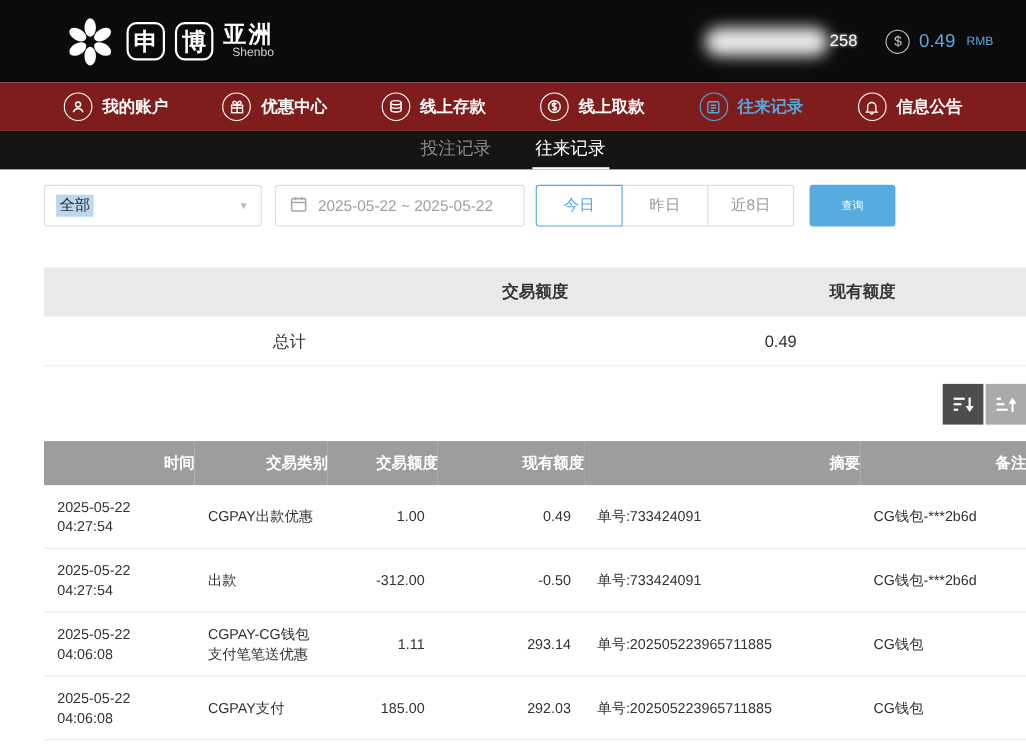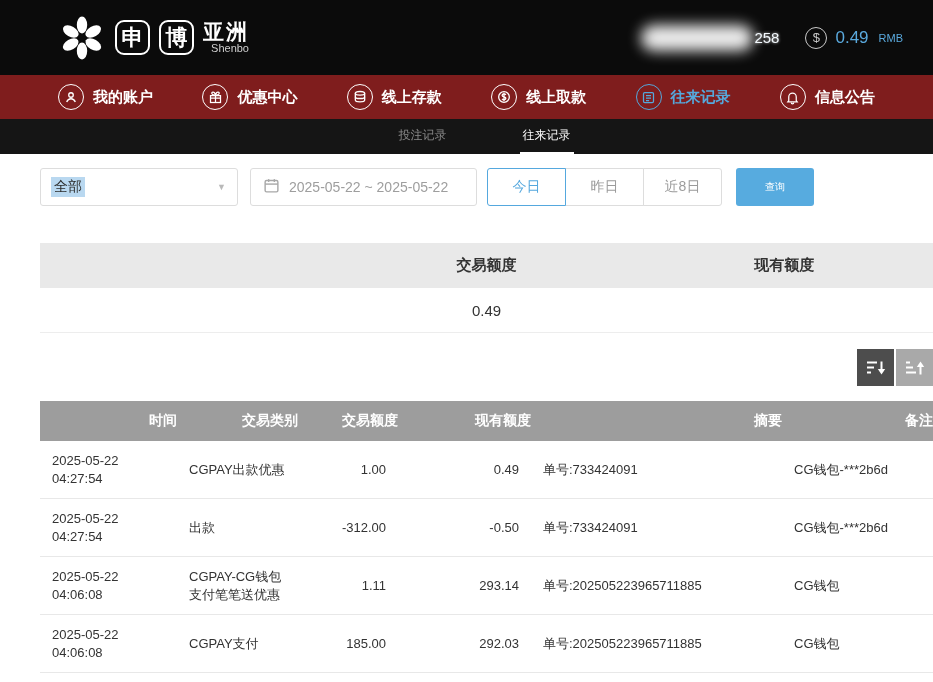--- a/index.html
+++ b/index.html
@@ -36,22 +36,22 @@
   .nav-item { display:flex; align-items:center; gap:9px; color:#fff;
     font-size:15px; font-weight:bold; cursor:pointer; white-space:nowrap; }
   .nav-item.active { color:#55a8dc; }
   .nav-icon { width:26px; height:26px; border:1.5px solid currentColor; border-radius:50%;
     display:flex; align-items:center; justify-content:center; flex:0 0 auto; }
   .nav-icon svg { display:block; }
 
   
   .subnav { height:35px; background:#151515; display:flex; align-items:stretch;
     justify-content:center; gap:34px; }
-  .subnav-item { color:#8b8b8b; font-size:12px; display:flex; align-items:center;
-    padding:0 3px; cursor:pointer; border-bottom:2px solid transparent;margin-left:36px; }
+  .subnav-item { color:#8b8b8b; font-size:16px; display:flex; align-items:center;
+    padding:0 3px; cursor:pointer; border-bottom:2px solid transparent; }
   .subnav-item.active { color:#fff; border-bottom-color:#fff; }
 
   
   .filters { display:flex; align-items:center; margin:14px 0 0 40px; }
   .type-select { width:198px; height:38px; border:1px solid #ddd; border-radius:3px;
     display:flex; align-items:center; padding:0 10px; font-size:14px;
     position:relative; cursor:pointer; background:#fff; }
   .type-select .sel-text { background:#b9d8f0; padding:1px 3px; color:#2b2b2b; }
   .type-select .caret { position:absolute; right:11px; top:13px; color:#b9b9b9; font-size:9px; }
   .datepicker { width:227px; height:38px; border:1px solid #ddd; border-radius:3px;
@@ -223,20 +223,21 @@
   <button class="search-btn">查询</button>
 </div>
 
 <div class="summary">
   <div class="summary-row head">
     <div class="summary-cell"></div>
     <div class="summary-cell">交易额度</div>
     <div class="summary-cell">现有额度</div>
   </div>
   <div class="summary-row body">
+    <div class="summary-cell">总计</div>
     <div class="summary-cell">0.49</div>
   </div>
 </div>
 
 <div class="sortbar">
   <button class="sort-btn desc">
     <svg width="20" height="20" viewBox="0 0 20 20" fill="#fff">
       <rect x="1" y="3.5" width="10" height="2"></rect>
         <rect x="1" y="8.5" width="7" height="2"></rect>
       <rect x="1" y="13.5" width="4" height="2"></rect>

